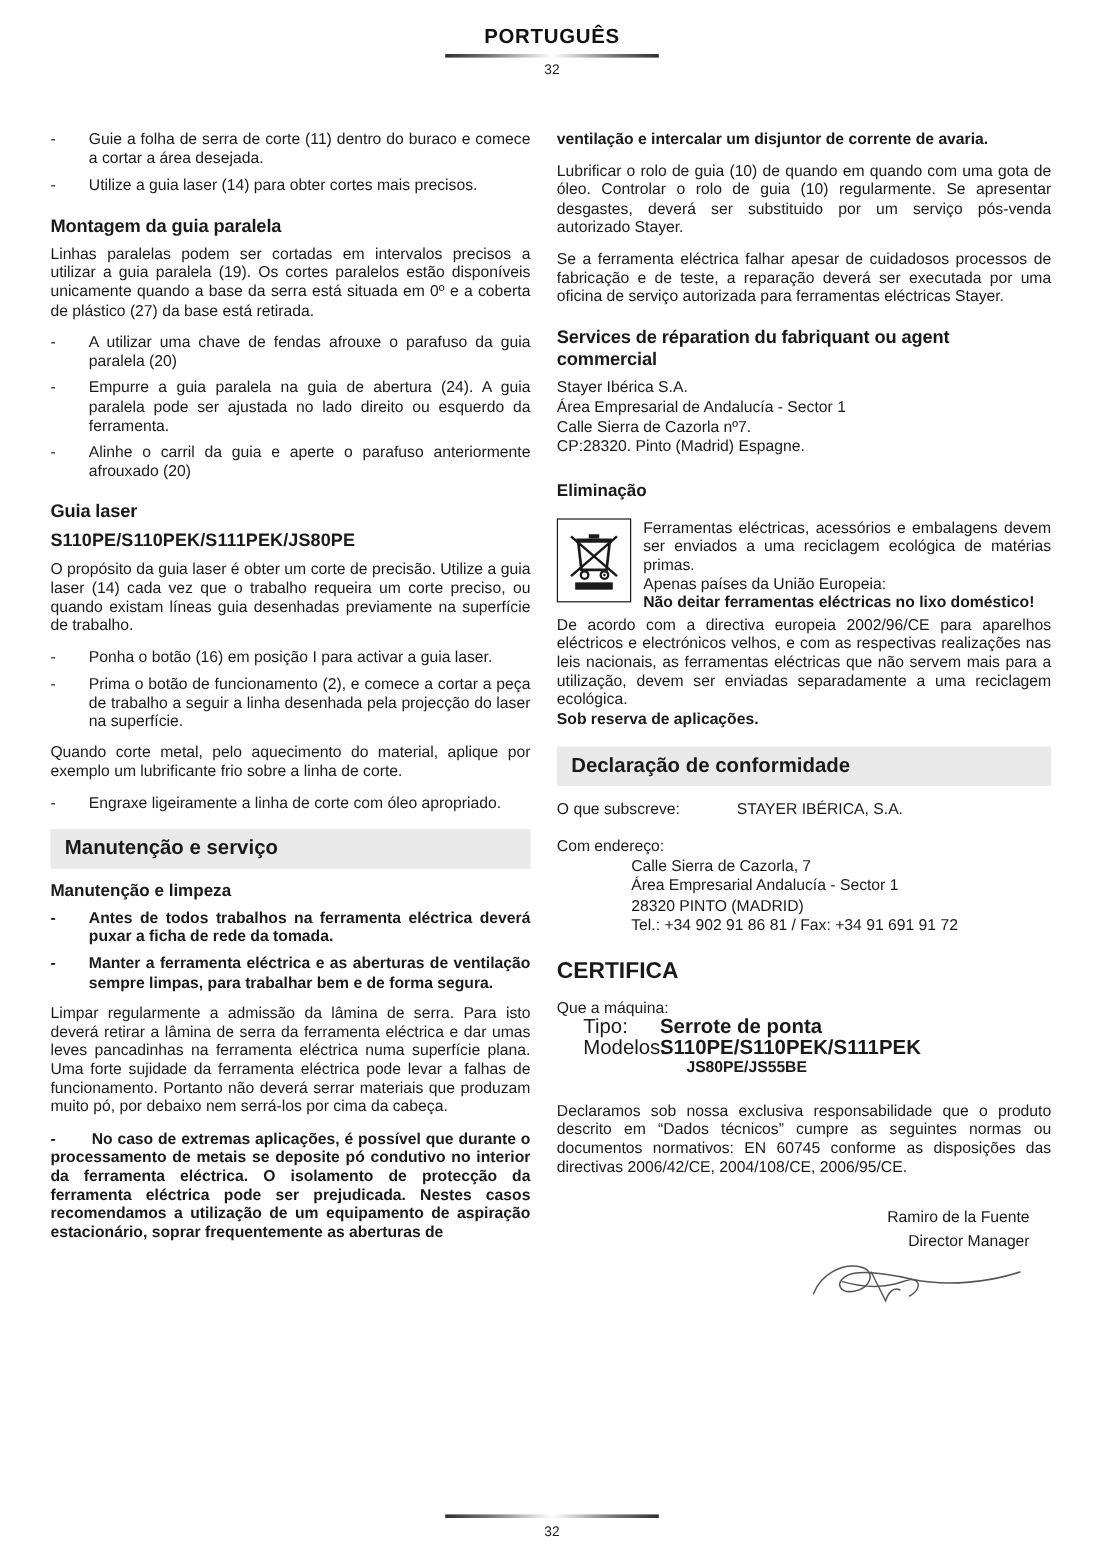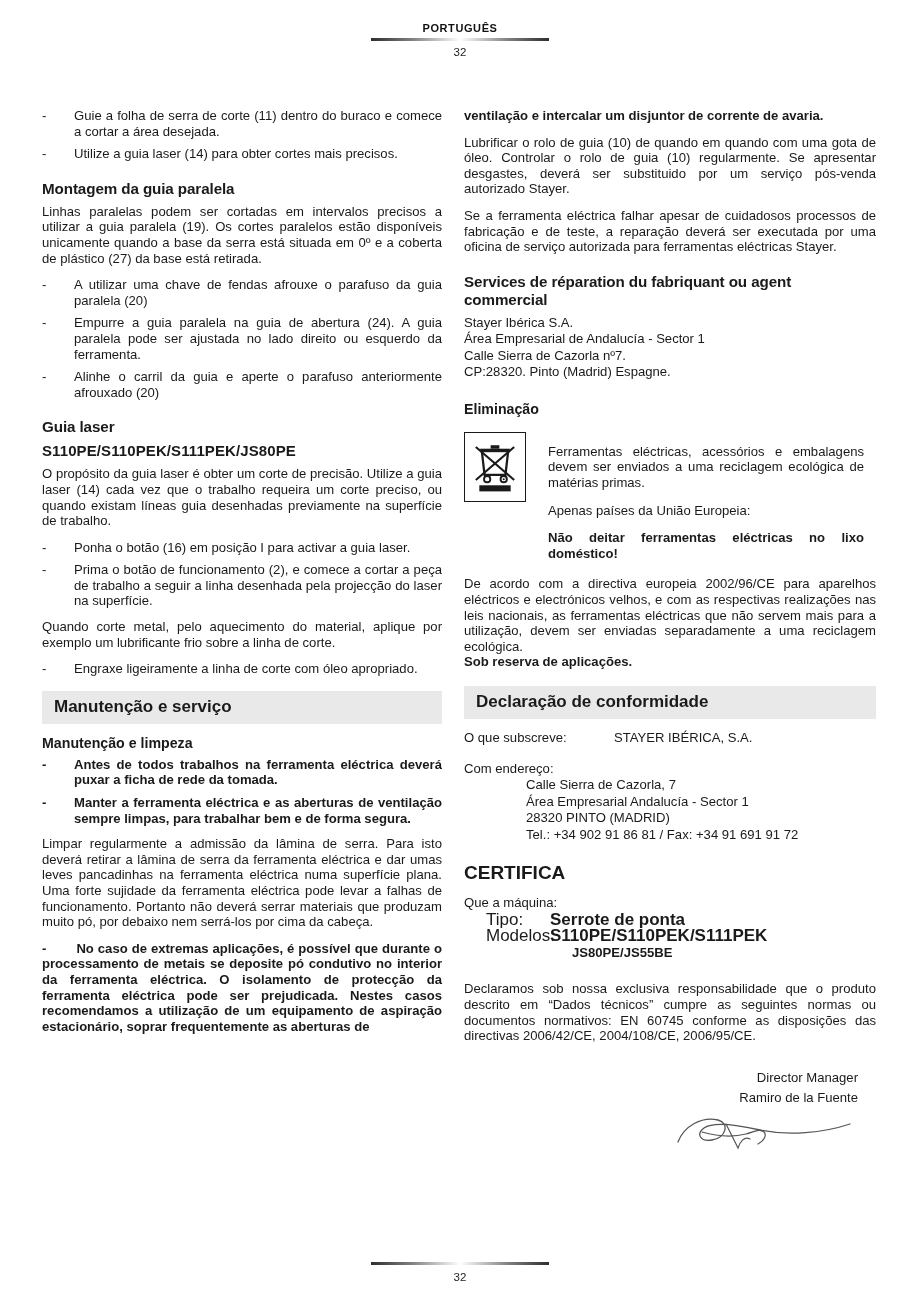--- a/index.html
+++ b/index.html
@@ -12,21 +12,21 @@
     position:relative;
     overflow:hidden;
   }
 
   
   .page-header {
     position:absolute; left:0; right:0; top:22px;
     text-align:center;
   }
   .header-title {
-    font-size:11px; font-weight:bold; letter-spacing:.6px;
+    font-size:17px; font-weight:bold; letter-spacing:.6px;
     color:#111; line-height:1.1;
   }
   .rule {
     width:178px; height:3px; margin:4px auto 0;
     background:linear-gradient(to right,#2e2e2e 0%,#7c7c7c 22%,#ffffff 50%,#7c7c7c 78%,#2e2e2e 100%);
   }
   .header-num {
     font-size:11.5px; color:#222; margin-top:5px; font-weight:normal;
   }
 
@@ -102,21 +102,21 @@
     display:flex; align-items:flex-start; gap:10px;
     margin:0 0 3px 0;
   }
   .weee-icon {
     flex:0 0 auto; width:62px; height:70px;
     border:1.6px solid #1a1a1a;
     padding:3px;
     display:block;
   }
   .weee-text { flex:1 1 auto; }
-  .weee-text p { margin:12px; }
+  .weee-text p { margin:0; }
   .weee-text p.just { text-align:justify; }
 
   
   .decl-row {
     font-size:13.1px; line-height:16px; margin:0 0 2px 0;
     display:flex;
   }
   .decl-label { width:150px; flex:0 0 auto; }
   .decl-value { flex:1 1 auto; }
   .addr-block { margin:0 0 0 0; font-size:13.1px; line-height:16.5px; }
@@ -301,22 +301,22 @@
     <div class="mach-row">
       <div class="mach-label">Modelos:</div>
       <div class="mach-value">S110PE/S110PEK/S111PEK</div>
     </div>
     <div class="mach-value2">JS80PE/JS55BE</div>
 
     <div class="spacer-18"></div>
     <p>Declaramos sob nossa exclusiva responsabilidade que o produto descrito em “Dados técnicos” cumpre as seguintes normas ou documentos normativos: EN 60745 conforme as disposições das directivas 2006/42/CE, 2004/108/CE, 2006/95/CE.</p>
 
     <div class="spacer-12"></div>
+    <div class="sign-name">Ramiro de la Fuente</div>
     <div class="sign-name">Director Manager</div>
-    <div class="sign-name">Ramiro de la Fuente</div>
 
     <div class="sig-area">
       <svg class="sig-svg" width="190" height="56" viewBox="0 0 190 56">
         <path d="M10 34 C16 18, 34 8, 50 12 C62 15, 58 30, 44 32 C32 34, 28 26, 36 20 C46 13, 70 17, 92 22 C120 28, 155 25, 182 16" fill="none" stroke="#555" stroke-width="1.3" stroke-linecap="round"></path>
         <path d="M34 24 C48 28, 62 30, 78 26 C86 24, 92 20, 96 24 C99 27, 96 33, 90 36" fill="none" stroke="#555" stroke-width="1.2" stroke-linecap="round"></path>
         <path d="M58 16 C62 24, 66 32, 70 40 C72 34, 76 28, 82 31" fill="none" stroke="#555" stroke-width="1.2" stroke-linecap="round"></path>
       </svg>
     </div>
 
 

